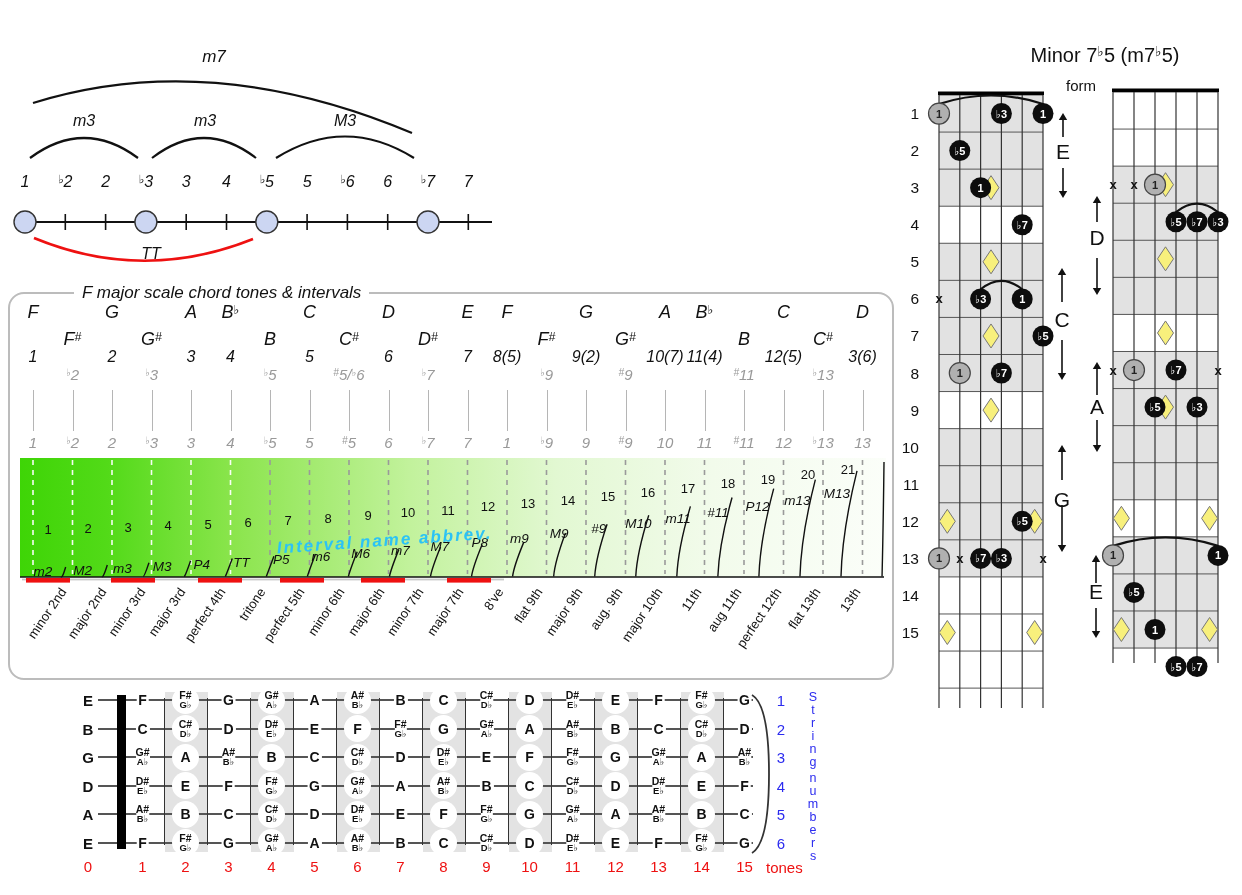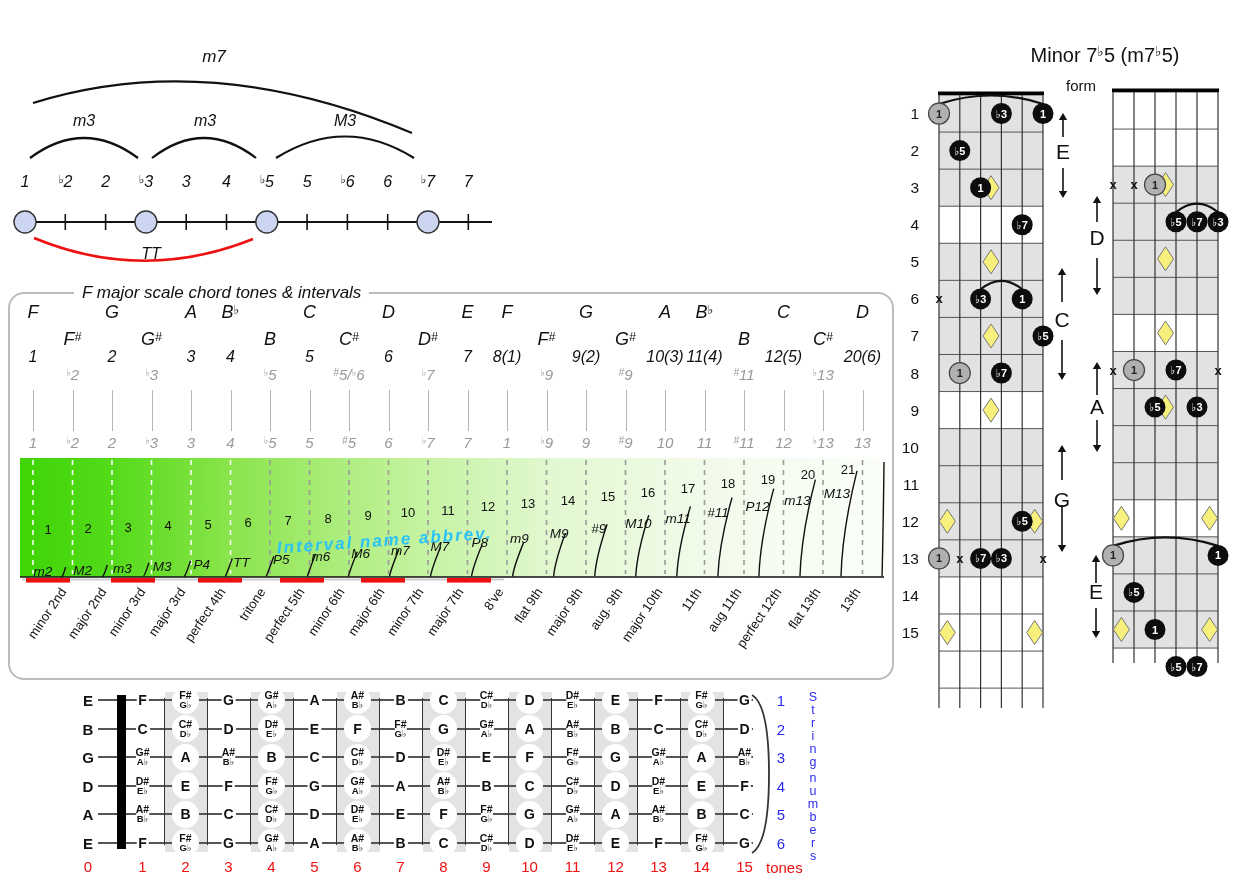--- a/index.html
+++ b/index.html
@@ -115,57 +115,57 @@
         <div class="abs fan-num" style="left: 388.5px; top: 434px; transform: translateX(-50%);">6</div>
         <div class="abs note-lo" style="left: 428px; top: 329px; transform: translateX(-50%);">D<sup>#</sup></div>
         <div class="abs num-lo" style="left: 428px; top: 366px; transform: translateX(-50%);"><sup>♭</sup>7</div>
         <div class="abs leader" style="left: 428px; top: 390px; height: 41px;"></div>
         <div class="abs fan-num" style="left: 428px; top: 434px; transform: translateX(-50%);"><sup>♭</sup>7</div>
         <div class="abs note-hi" style="left: 467.5px; top: 302px; transform: translateX(-50%);">E</div>
         <div class="abs num-hi" style="left: 467.5px; top: 348px; transform: translateX(-50%);">7</div>
         <div class="abs leader" style="left: 467.5px; top: 390px; height: 41px;"></div>
         <div class="abs fan-num" style="left: 467.5px; top: 434px; transform: translateX(-50%);">7</div>
         <div class="abs note-hi" style="left: 507px; top: 302px; transform: translateX(-50%);">F</div>
-        <div class="abs num-hi" style="left: 507px; top: 348px; transform: translateX(-50%);">8(1)</div>
+        <div class="abs num-hi" style="left: 507px; top: 348px; transform: translateX(-50%);">8(5)</div>
         <div class="abs leader" style="left: 507px; top: 390px; height: 41px;"></div>
         <div class="abs fan-num" style="left: 507px; top: 434px; transform: translateX(-50%);">1</div>
         <div class="abs note-lo" style="left: 546.5px; top: 329px; transform: translateX(-50%);">F<sup>#</sup></div>
         <div class="abs num-lo" style="left: 546.5px; top: 366px; transform: translateX(-50%);"><sup>♭</sup>9</div>
         <div class="abs leader" style="left: 546.5px; top: 390px; height: 41px;"></div>
         <div class="abs fan-num" style="left: 546.5px; top: 434px; transform: translateX(-50%);"><sup>♭</sup>9</div>
         <div class="abs note-hi" style="left: 586px; top: 302px; transform: translateX(-50%);">G</div>
         <div class="abs num-hi" style="left: 586px; top: 348px; transform: translateX(-50%);">9(2)</div>
         <div class="abs leader" style="left: 586px; top: 390px; height: 41px;"></div>
         <div class="abs fan-num" style="left: 586px; top: 434px; transform: translateX(-50%);">9</div>
         <div class="abs note-lo" style="left: 625.5px; top: 329px; transform: translateX(-50%);">G<sup>#</sup></div>
         <div class="abs num-lo" style="left: 625.5px; top: 366px; transform: translateX(-50%);"><sup>#</sup>9</div>
         <div class="abs leader" style="left: 625.5px; top: 390px; height: 41px;"></div>
         <div class="abs fan-num" style="left: 625.5px; top: 434px; transform: translateX(-50%);"><sup>#</sup>9</div>
         <div class="abs note-hi" style="left: 665px; top: 302px; transform: translateX(-50%);">A</div>
-        <div class="abs num-hi" style="left: 665px; top: 348px; transform: translateX(-50%);">10(3)</div>
+        <div class="abs num-hi" style="left: 665px; top: 348px; transform: translateX(-50%);">10(7)</div>
         <div class="abs leader" style="left: 665px; top: 390px; height: 41px;"></div>
         <div class="abs fan-num" style="left: 665px; top: 434px; transform: translateX(-50%);">10</div>
         <div class="abs note-hi" style="left: 704.5px; top: 302px; transform: translateX(-50%);">B<sup>♭</sup></div>
         <div class="abs num-hi" style="left: 704.5px; top: 348px; transform: translateX(-50%);">11(4)</div>
         <div class="abs leader" style="left: 704.5px; top: 390px; height: 41px;"></div>
         <div class="abs fan-num" style="left: 704.5px; top: 434px; transform: translateX(-50%);">11</div>
         <div class="abs note-lo" style="left: 744px; top: 329px; transform: translateX(-50%);">B</div>
         <div class="abs num-lo" style="left: 744px; top: 366px; transform: translateX(-50%);"><sup>#</sup>11</div>
         <div class="abs leader" style="left: 744px; top: 390px; height: 41px;"></div>
         <div class="abs fan-num" style="left: 744px; top: 434px; transform: translateX(-50%);"><sup>#</sup>11</div>
         <div class="abs note-hi" style="left: 783.5px; top: 302px; transform: translateX(-50%);">C</div>
         <div class="abs num-hi" style="left: 783.5px; top: 348px; transform: translateX(-50%);">12(5)</div>
         <div class="abs leader" style="left: 783.5px; top: 390px; height: 41px;"></div>
         <div class="abs fan-num" style="left: 783.5px; top: 434px; transform: translateX(-50%);">12</div>
         <div class="abs note-lo" style="left: 823px; top: 329px; transform: translateX(-50%);">C<sup>#</sup></div>
         <div class="abs num-lo" style="left: 823px; top: 366px; transform: translateX(-50%);"><sup>♭</sup>13</div>
         <div class="abs leader" style="left: 823px; top: 390px; height: 41px;"></div>
         <div class="abs fan-num" style="left: 823px; top: 434px; transform: translateX(-50%);"><sup>♭</sup>13</div>
         <div class="abs note-hi" style="left: 862.5px; top: 302px; transform: translateX(-50%);">D</div>
-        <div class="abs num-hi" style="left: 862.5px; top: 348px; transform: translateX(-50%);">20(6)</div>
+        <div class="abs num-hi" style="left: 862.5px; top: 348px; transform: translateX(-50%);">3(6)</div>
         <div class="abs leader" style="left: 862.5px; top: 390px; height: 41px;"></div>
         <div class="abs fan-num" style="left: 862.5px; top: 434px; transform: translateX(-50%);">13</div>
       </div>
     <svg id="fan-svg" class="abs" style="left:10px;top:450px;" width="884" height="228">
         <defs>
           <linearGradient id="gg" x1="0" y1="0" x2="1" y2="0">
             <stop offset="0%" stop-color="#3ed506"></stop>
             <stop offset="10%" stop-color="#52da18"></stop>
             <stop offset="25%" stop-color="#8ce54e"></stop>
             <stop offset="45%" stop-color="#c2f29c"></stop>

